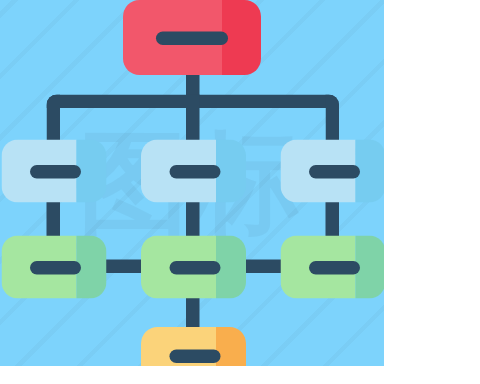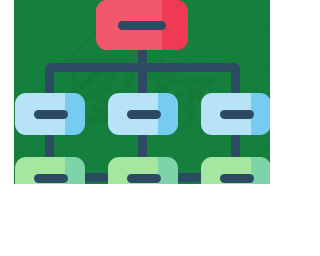--- a/index.html
+++ b/index.html
@@ -82,21 +82,21 @@
   .node .half-r { right: 0; }
   .node .dash {
     position: absolute;
     border-radius: 5px;
     background: #2C4B63;
   }
 </style>
 </head>
 <body>
 
-<div id="stage" style="width: 256px; height: 184px; background: #15803d; margin-left: 14px;">
+<div id="stage" style="width: 256px; height: 244px; background: #7dd3fc;">
 
   <div id="wm-stripes"></div>
 
   <div id="wm-text">
     <span>图标</span>
   </div>
 
   <div id="diagram">
 
   <div class="conn" style="background: rgb(44, 75, 99); left: 124px; top: 42px; width: 9px; height: 26px;"></div>

